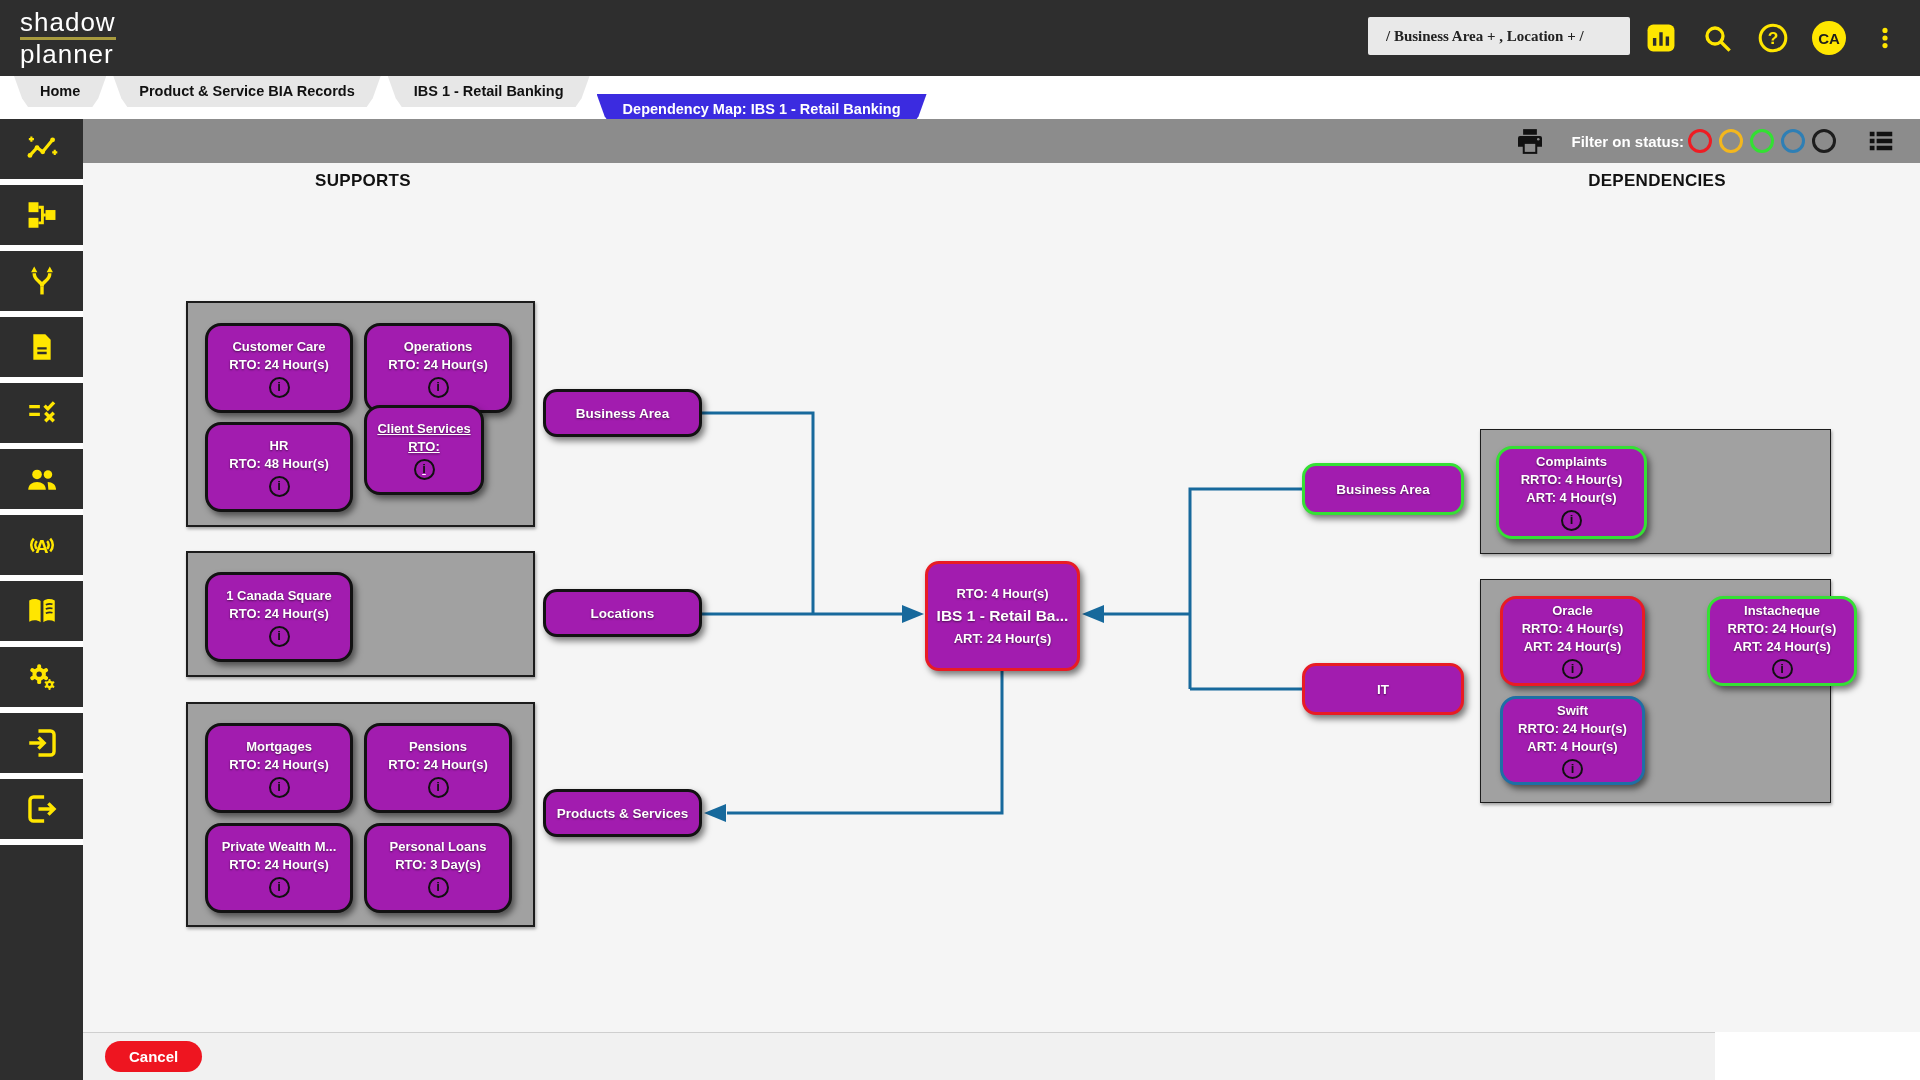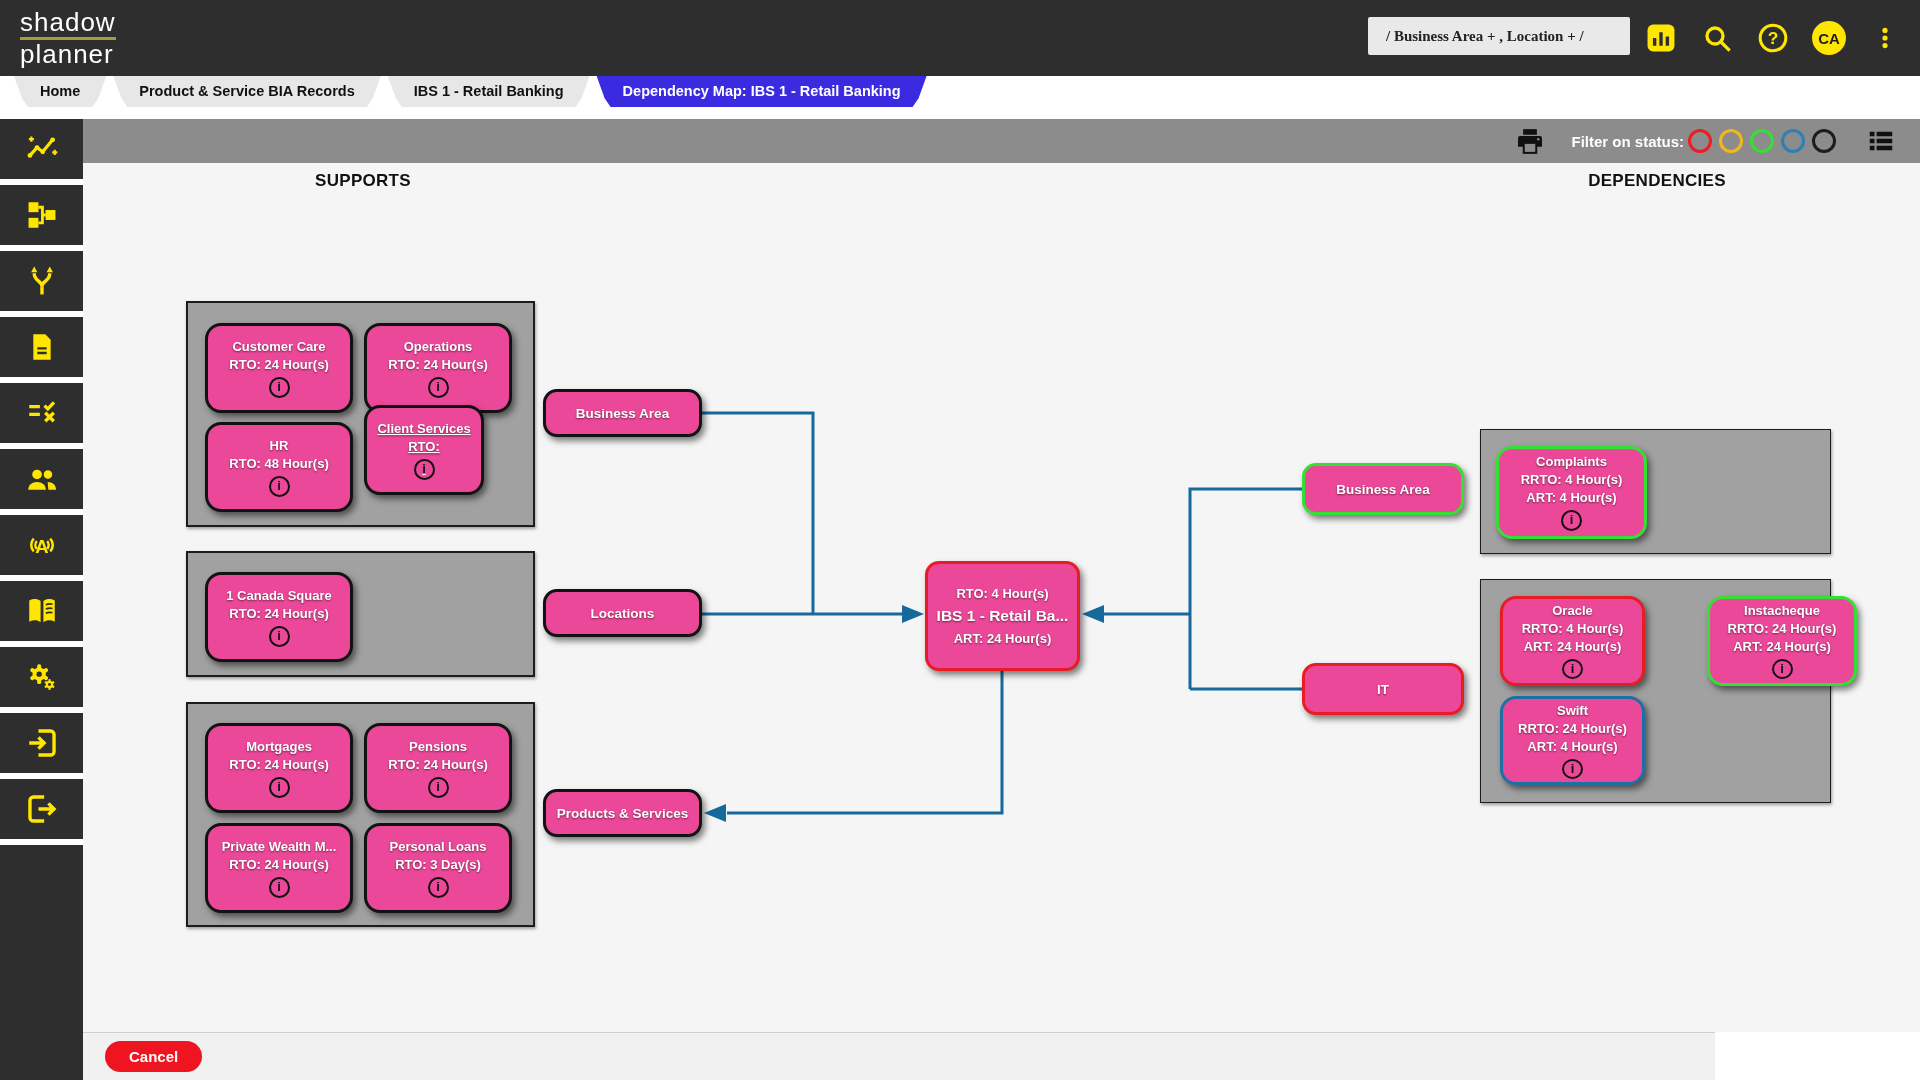--- a/index.html
+++ b/index.html
@@ -17,21 +17,21 @@
   .hicon { width:34px; height:34px; display:flex; align-items:center; justify-content:center; cursor:pointer; }
   .avatar { width:34px; height:34px; border-radius:50%; background:#ffe600; color:#1c1c1c;
     font-weight:bold; font-size:15px; display:flex; align-items:center; justify-content:center; }
 
   
   .crumbbar { position:absolute; left:0; top:76px; width:1920px; height:43px; background:#fff; }
   .tabs { position:absolute; left:14px; top:0; display:flex; gap:7px; }
   .tab { height:31px; line-height:31px; padding:0 26px; background:#e7e7e7; color:#111;
     font-weight:bold; font-size:14.5px; white-space:nowrap;
     clip-path:polygon(0 0,100% 0,calc(100% - 8px) 72%,calc(100% - 14px) 100%,14px 100%,8px 72%); cursor:pointer; }
-  .tab.active { background:#3b2be0; color:#fff; }
+  .tab.active { background:#3b2be0; color:#fff;margin-top:18px; }
 
   
   .sidebar { position:absolute; left:0; top:119px; width:83px; height:961px; background:#fff;
     display:flex; flex-direction:column; }
   .stile { width:83px; height:60px; margin-bottom:6px; background:#2e2e2e; display:flex;
     align-items:center; justify-content:center; cursor:pointer; flex:none; }
   .sfill { flex:1; background:#2e2e2e; }
 
   
   .toolbar { position:absolute; left:83px; top:119px; width:1837px; height:44px; background:#8c8c8c;
@@ -44,21 +44,21 @@
 
   
   .canvas { position:absolute; left:83px; top:163px; width:1837px; height:869px; background:#f5f5f5; }
   .dmhead { position:absolute; top:8px; width:220px; text-align:center; font-size:17px;
     font-weight:bold; color:#111; letter-spacing:.3px; }
   .lines { position:absolute; left:0; top:0; width:1837px; height:869px; pointer-events:none; }
 
   .grp { position:absolute; background:#a1a1a1; border:2px solid #1c1c1c; box-shadow:1px 2px 3px rgba(0,0,0,.35); }
   .grp.thin { border-width:1.5px; }
 
-  .node { position:absolute; background:#ec4899; border:3px solid #121212; border-radius:16px;
+  .node { position:absolute; background:#a21caf; border:3px solid #121212; border-radius:16px;
     box-shadow:3px 4px 6px rgba(0,0,0,.5); color:#fff; text-align:center; font-weight:bold;
     font-size:13px; display:flex; flex-direction:column; align-items:center; justify-content:center;
     gap:3px; padding:4px 6px; cursor:pointer; text-shadow:0 1px 2px rgba(0,0,0,.55); }
   .node .t16 { font-size:15.5px; }
   .node.red { border-color:#e81c24; }
   .node.green { border-color:#35e035; }
   .node.blue { border-color:#1e6fa5; }
   .cat { justify-content:center; border-radius:14px; font-size:13.5px; }
   .info { width:21px; height:21px; border:2.5px solid #101010; border-radius:50%; color:#101010;
     font-size:13px; line-height:16px; font-weight:bold; text-shadow:none; margin-top:2px;

